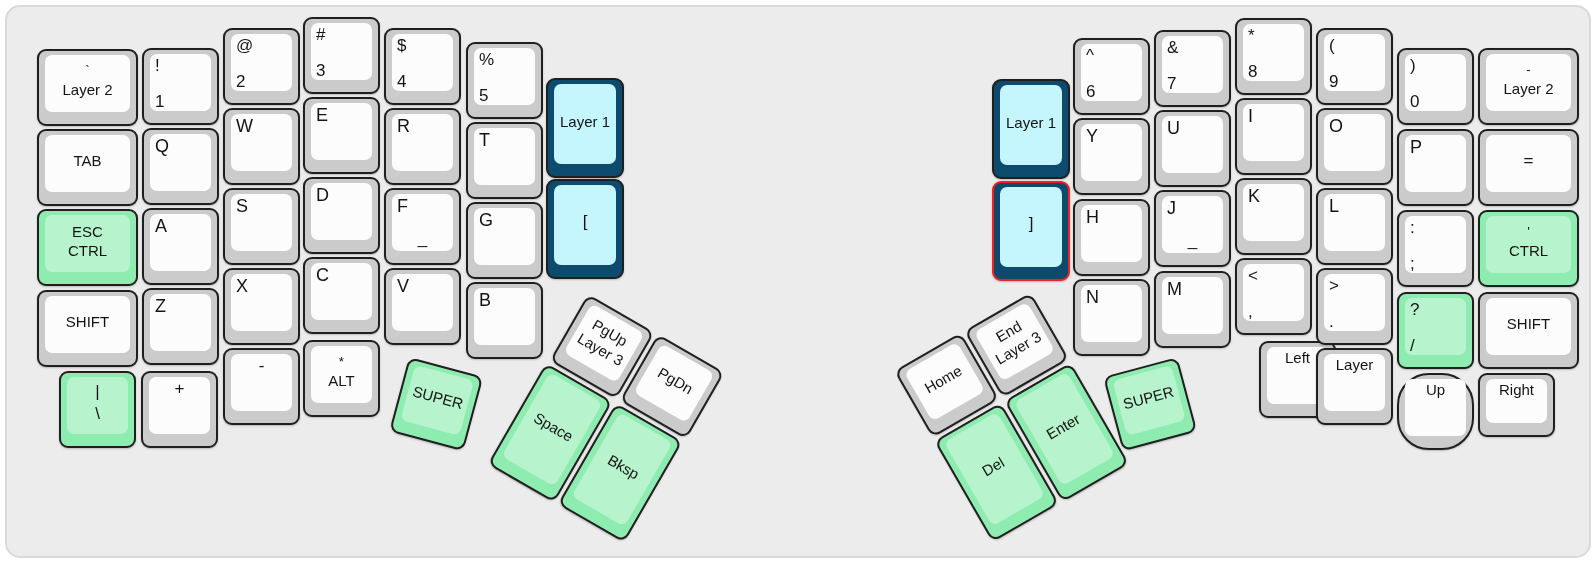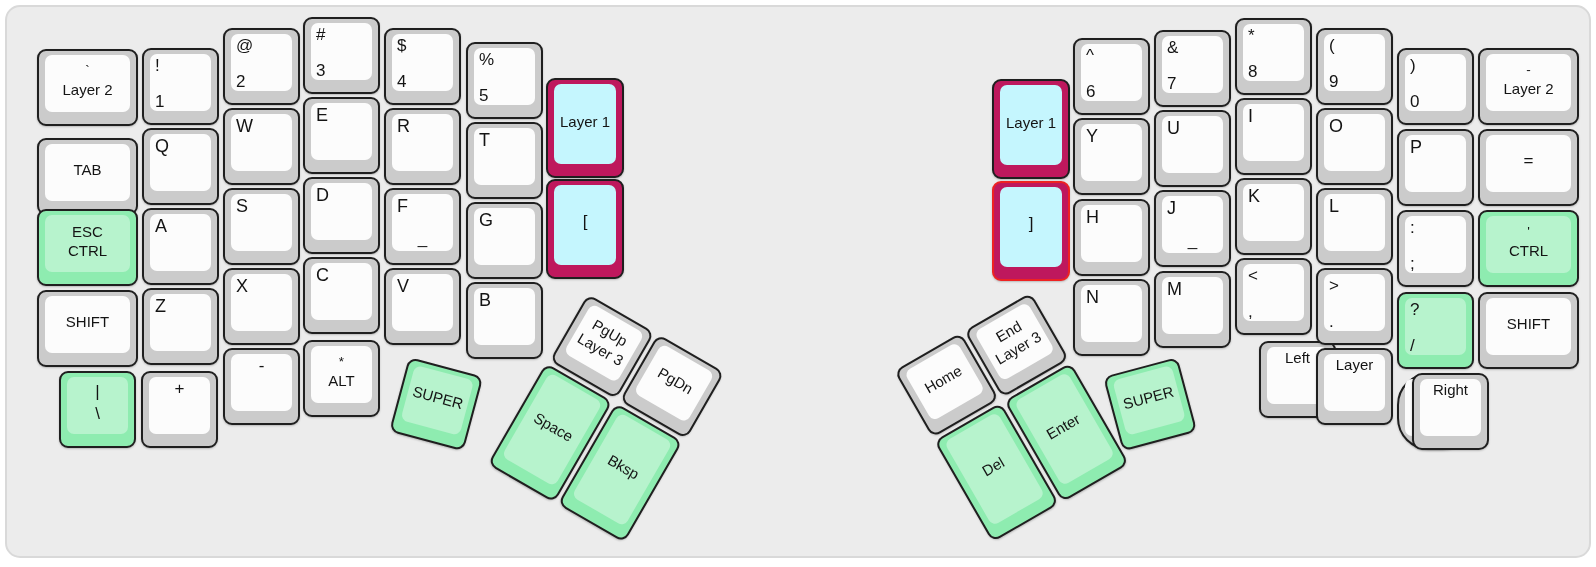--- a/index.html
+++ b/index.html
@@ -16,21 +16,21 @@
   #stage{position:absolute;left:0;top:0;width:1596px;height:567px;}
   .key{
     position:absolute;box-sizing:border-box;
     border:2px solid #1f1f1f;border-radius:9px;
     transform-origin:0 0;
     box-shadow:0 1px 2px rgba(0,0,0,.22);
     color:#141414;
   }
   .key.w{background:#cbcbcb}
   .key.g{background:#8eecb0}
-  .key.b{background:#be185d}
+  .key.b{background:#0c4a6e}
   .key.sel{border-color:#ee2222}
   .cap{
     position:absolute;left:6px;right:6px;top:4px;bottom:12px;
     border-radius:7px;
   }
   .key.w .cap{background:#fcfcfc}
   .key.g .cap{background:#b7f3cd}
   .key.b .cap{background:#c5f6fe}
   .cap.ctr{
     display:flex;flex-direction:column;align-items:center;justify-content:center;
@@ -51,21 +51,21 @@
 <body>
 
 <div id="board"></div>
 <div id="stage">
     <div class="key w" style="left: 37px; top: 49px; width: 101px; height: 77px;">
       <div class="cap ctr">
         <div class="lg s1">`</div>
         <div class="lg s2">Layer 2</div>
       </div>
     </div>
-    <div class="key w" style="left: 37px; top: 138px; width: 101px; height: 77px;">
+    <div class="key w" style="left: 37px; top: 129px; width: 101px; height: 77px;">
       <div class="cap ctr">
         <div class="lg s2">TAB</div>
       </div>
     </div>
     <div class="key g" style="left: 37px; top: 209px; width: 101px; height: 77px;">
       <div class="cap ctr">
         <div class="lg s2">ESC</div>
         <div class="lg s2">CTRL</div>
       </div>
     </div>
@@ -388,21 +388,21 @@
       <div class="cap ctr">
         <div class="lg s1">'</div>
         <div class="lg s2">CTRL</div>
       </div>
     </div>
     <div class="key w" style="left: 1478px; top: 292px; width: 101px; height: 77px;">
       <div class="cap ctr">
         <div class="lg s2">SHIFT</div>
       </div>
     </div>
-    <div class="key w" style="left: 1412px; top: 373px; width: 77px; height: 77px; border-radius: 10px;">
+    <div class="key w" style="left: 1478px; top: 373px; width: 77px; height: 64px;">
       <div class="cap">
         <div class="lg s2 abs p-tc">Right</div>
       </div>
     </div>
     <div class="key w" style="left: 894px; top: 371px; width: 77px; height: 77px; transform: rotate(-30deg);">
       <div class="cap ctr">
         <div class="lg s2">Home</div>
       </div>
     </div>
     <div class="key w" style="left: 964px; top: 331px; width: 77px; height: 77px; transform: rotate(-30deg);">

